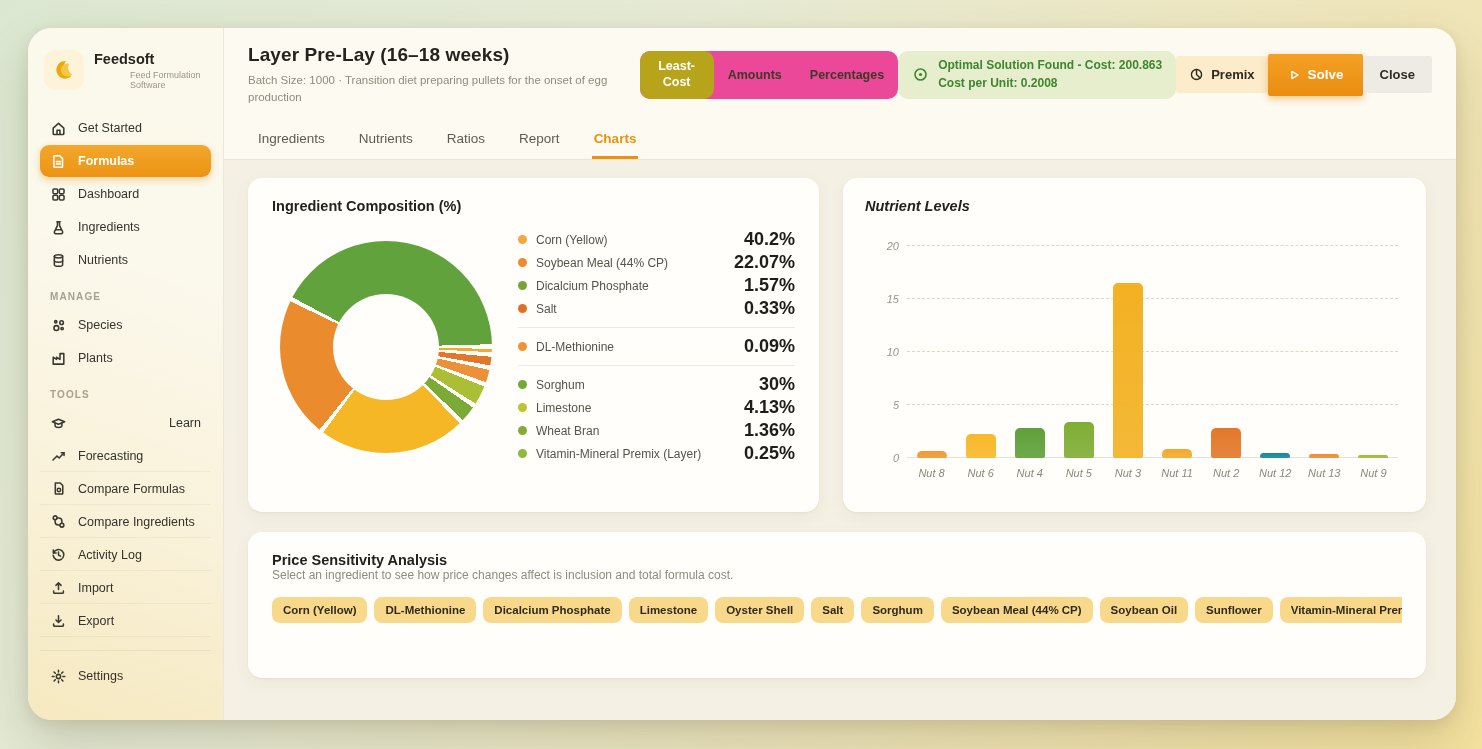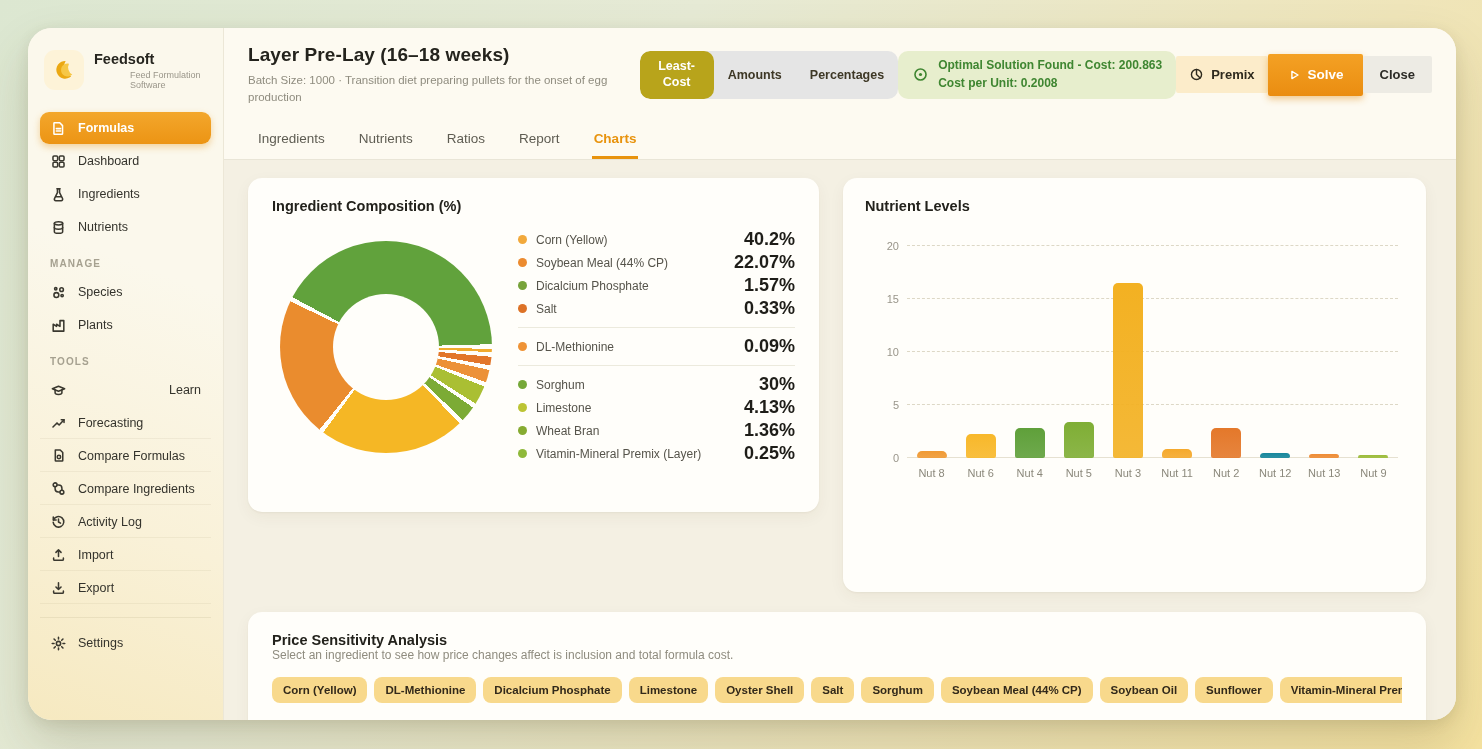--- a/index.html
+++ b/index.html
@@ -40,42 +40,42 @@
   .settings-wrap { margin-top:13px; border-top:1px solid rgba(120,105,60,.10); padding-top:9px; }
   
   .main { flex:1; display:flex; flex-direction:column; min-width:0; }
   .topbar {
     display:flex; align-items:center; padding:16px 24px 13px;
     background:#fdfaf1; border-bottom:1px solid #eeead e0;
   }
   .title-block { flex:1 1 350px; min-width:300px; max-width:400px; }
   .page-title { font-size:19px; font-weight:700; color:#24231d; letter-spacing:.1px; }
   .page-sub { font-size:11.5px; color:#8f8c7f; line-height:1.45; margin-top:6px; max-width:380px; }
-  .mode-seg { display:flex; align-items:stretch; height:48px; background:#e5e5e5; border-radius:10px; overflow:hidden; flex:none; }
+  .mode-seg { display:flex; align-items:stretch; height:48px; background:#ec4899; border-radius:10px; overflow:hidden; flex:none; }
   .mode-opt { display:flex; align-items:center; justify-content:center; padding:0 14px; font-size:12.5px; font-weight:600; color:#3e3826; cursor:pointer; text-align:center; }
   .mode-opt.active { background:#b8a41b; color:#fff; border-radius:10px; width:74px; padding:0 8px; line-height:1.25; }
   .status-pill { display:flex; align-items:center; gap:9px; height:48px; background:#e7eecd; border-radius:10px; padding:0 14px; flex:none; }
   .status-pill .ic { color:#3f8631; display:flex; }
   .status-text { font-size:12px; font-weight:600; color:#3f8631; line-height:1.45; }
   .btn { display:inline-flex; align-items:center; justify-content:center; gap:7px; border:none; border-radius:2px; font-family:inherit; font-size:13px; font-weight:600; cursor:pointer; flex:none; }
   .btn .ic { display:flex; }
   .btn-premix { background:#fcecca; color:#2e2a1e; height:37px; padding:0 13px; margin-left:auto; }
   .btn-solve { background:linear-gradient(180deg,#f4a124,#ea8d11); color:#fff; height:42px; padding:0 19px; box-shadow:0 3px 7px rgba(225,140,20,.45); font-size:13.5px; }
   .btn-close { background:#edebe4; color:#2c2b26; height:37px; padding:0 17px; }
   
   .tabbar { display:flex; gap:30px; padding:0 24px 0 32px; background:#fdfaf1; border-bottom:1px solid #e9e5d7; }
   .tab { padding:13px 2px 10px; font-size:13.5px; color:#5e5c52; cursor:pointer; border-bottom:3px solid transparent; }
   .tab.active { color:#e8930e; font-weight:700; border-bottom-color:#e8930e; }
   
   .content { flex:1; background:#f4f0e3; padding:18px 30px 18px 24px; overflow:hidden; }
   .row { display:flex; gap:24px; }
   .card { background:#fffefa; border-radius:14px; box-shadow:0 1px 2px rgba(70,60,25,.05), 0 5px 16px rgba(70,60,25,.05); }
   .card-title { font-size:14.5px; font-weight:700; color:#23221c; }
   .card-donut { width:571px; height:334px; padding:20px 24px; flex:none; }
-  .card-bars { flex:1; height:414px; padding:20px 22px; min-width:0; }
+  .card-bars { flex:1; height:334px; padding:20px 22px; min-width:0;font-style:italic; }
   .donut-body { display:flex; align-items:center; gap:26px; margin-top:14px; }
   .donut-wrap { position:relative; width:212px; height:212px; flex:none; margin-left:8px; }
   .donut { width:100%; height:100%; border-radius:50%; }
   .donut-hole { position:absolute; inset:53px; background:#fffefa; border-radius:50%; }
   .legend { flex:1; min-width:0; }
   .legend-row { display:flex; align-items:center; gap:9px; height:23px; }
   .legend-dot { width:9px; height:9px; border-radius:50%; flex:none; }
   .legend-label { flex:1; font-size:12px; color:#56544b; white-space:nowrap; overflow:hidden; }
   .legend-val { font-size:18px; font-weight:700; color:#1e1d18; }
   .legend-divider { border-top:1px solid #eceadd; margin:7px 0; }
@@ -107,20 +107,29 @@
           <path d="M13.5 3.6A8.2 8.2 0 1 0 18.7 17.8 10 10 0 0 1 13.5 3.6Z" fill="#eba812"></path>
           <path d="M16.6 6.2A6 6 0 1 0 19.6 16.2 7.6 7.6 0 0 1 16.6 6.2Z" fill="#f6c746"></path>
         </svg>
       </div>
       <div>
         <div class="logo-name">Feedsoft</div>
         <div class="logo-tag">Feed Formulation Software</div>
       </div>
     </div>
     <nav id="nav-list">
+        <div class="nav-item">
+          <span class="ic">
+            <svg width="17" height="17" viewBox="0 0 16 16" fill="none" stroke="currentColor" stroke-width="1.45" stroke-linecap="round" stroke-linejoin="round">
+              <path d="M3 7.6 8 3.2l5 4.4V13a.6.6 0 0 1-.6.6H3.6A.6.6 0 0 1 3 13Z"></path>
+              <path d="M6.6 13.4V9.6h2.8v3.8"></path>
+            </svg>
+          </span>
+          <span>Get Started</span>
+        </div>
         <div class="nav-item active">
           <span class="ic">
             <svg width="17" height="17" viewBox="0 0 16 16" fill="none" stroke="currentColor" stroke-width="1.45" stroke-linecap="round" stroke-linejoin="round">
               <path d="M4.2 2.6h5l2.6 2.7V13a.5.5 0 0 1-.5.5H4.2a.5.5 0 0 1-.5-.5V3.1a.5.5 0 0 1 .5-.5Z"></path>
               <path d="M6 8.1h4M6 10.4h4"></path>
             </svg>
           </span>
           <span>Formulas</span>
         </div>
         <div class="nav-item">

